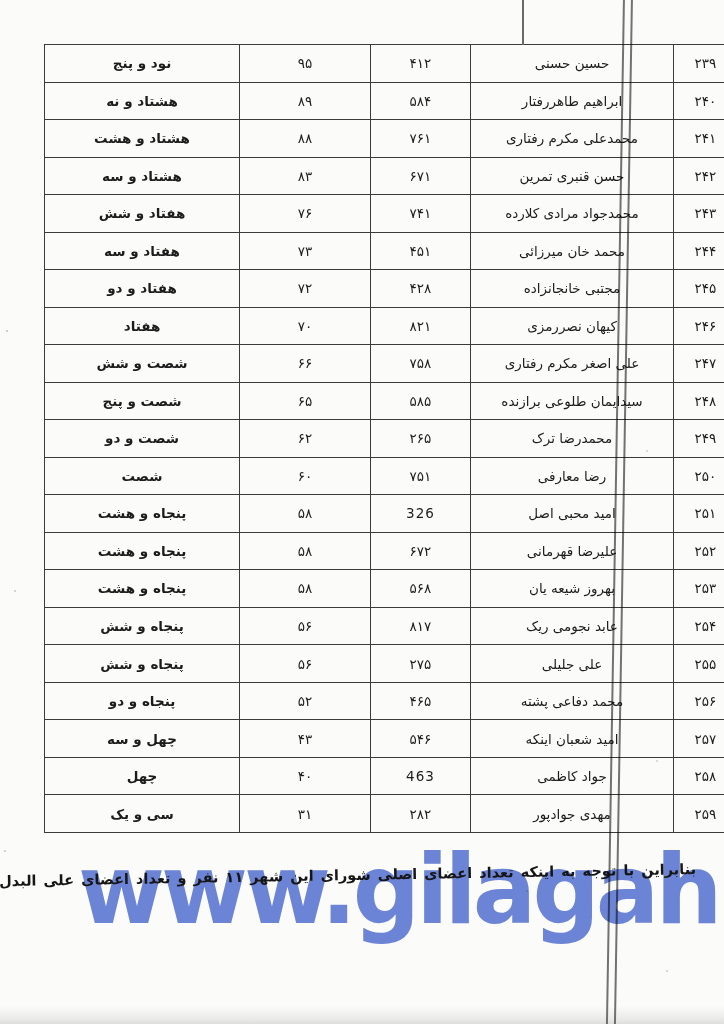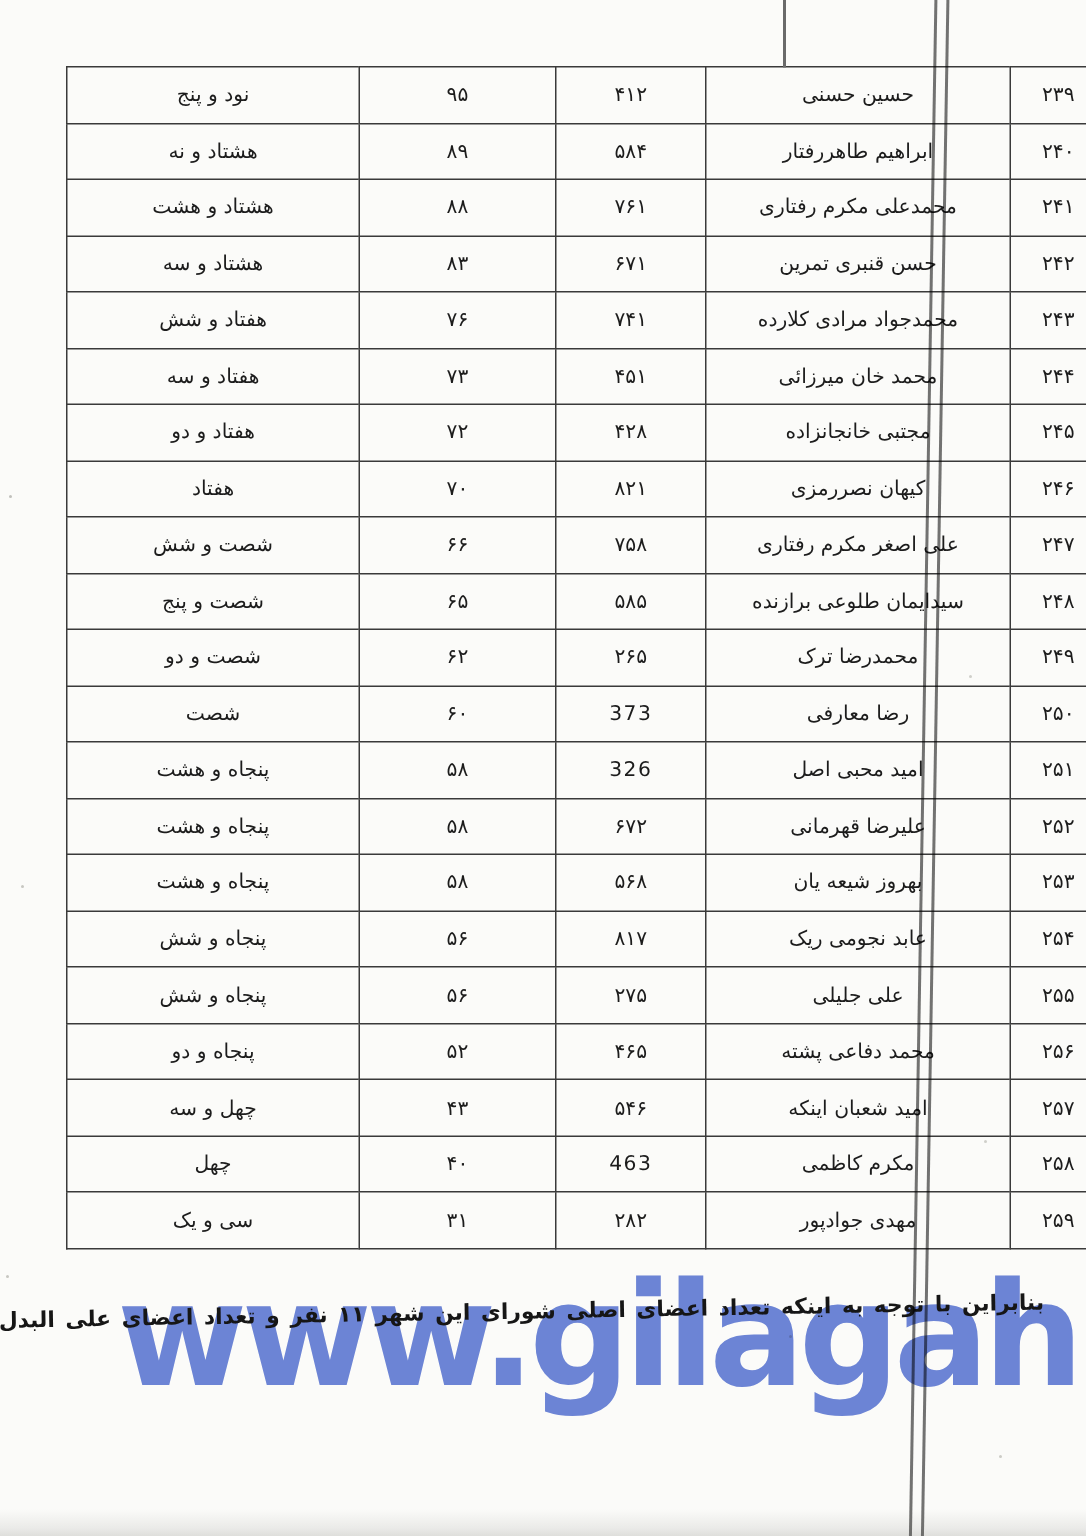--- a/index.html
+++ b/index.html
@@ -24,21 +24,21 @@
     padding:0 4px;
     font-size:13.5px;
     color:#1c1c1c;
     overflow:hidden;white-space:nowrap;
   }
   table.results tr{height:37.5px;}
   td.c-no{width:55px;font-size:13px;letter-spacing:1px;}
   td.c-name{width:194px;font-size:13.5px;}
   td.c-votes{width:91px;letter-spacing:1px;}
   td.c-percent{width:122px;letter-spacing:1px;}
-  td.c-words{width:186px;}
+  td.c-words{width:186px;font-weight:bold;}
   
   .fold-lines{
     position:absolute;left:622px;top:-4px;width:12px;height:1034px;
     transform:rotate(0.95deg);transform-origin:top center;
     z-index:6;pointer-events:none;mix-blend-mode:multiply;
   }
   .fold-line{position:absolute;top:0;bottom:0;width:1.6px;background:#5c5c5c;opacity:.85;}
   .fold-line.a{left:1px;}
   .fold-line.b{left:9px;}
   .top-edge-line{
@@ -167,21 +167,21 @@
         <tr>
       <td class="c-no">۲۴۹</td>
       <td class="c-name">محمدرضا ترک</td>
       <td class="c-votes">۲۶۵</td>
       <td class="c-percent">۶۲</td>
       <td class="c-words">شصت و دو</td>
     </tr>
         <tr>
       <td class="c-no">۲۵۰</td>
       <td class="c-name">رضا معارفی</td>
-      <td class="c-votes">373</td>
+      <td class="c-votes">۷۵۱</td>
       <td class="c-percent">۶۰</td>
       <td class="c-words">شصت</td>
     </tr>
         <tr>
       <td class="c-no">۲۵۱</td>
       <td class="c-name">امید محبی اصل</td>
       <td class="c-votes">326</td>
       <td class="c-percent">۵۸</td>
       <td class="c-words">پنجاه و هشت</td>
     </tr>
@@ -222,21 +222,21 @@
     </tr>
         <tr>
       <td class="c-no">۲۵۷</td>
       <td class="c-name">امید شعبان اینکه</td>
       <td class="c-votes">۵۴۶</td>
       <td class="c-percent">۴۳</td>
       <td class="c-words">چهل و سه</td>
     </tr>
         <tr>
       <td class="c-no">۲۵۸</td>
-      <td class="c-name">مکرم کاظمی</td>
+      <td class="c-name">جواد کاظمی</td>
       <td class="c-votes">463</td>
       <td class="c-percent">۴۰</td>
       <td class="c-words">چهل</td>
     </tr>
         <tr>
       <td class="c-no">۲۵۹</td>
       <td class="c-name">مهدی جوادپور</td>
       <td class="c-votes">۲۸۲</td>
       <td class="c-percent">۳۱</td>
       <td class="c-words">سی و یک</td>

